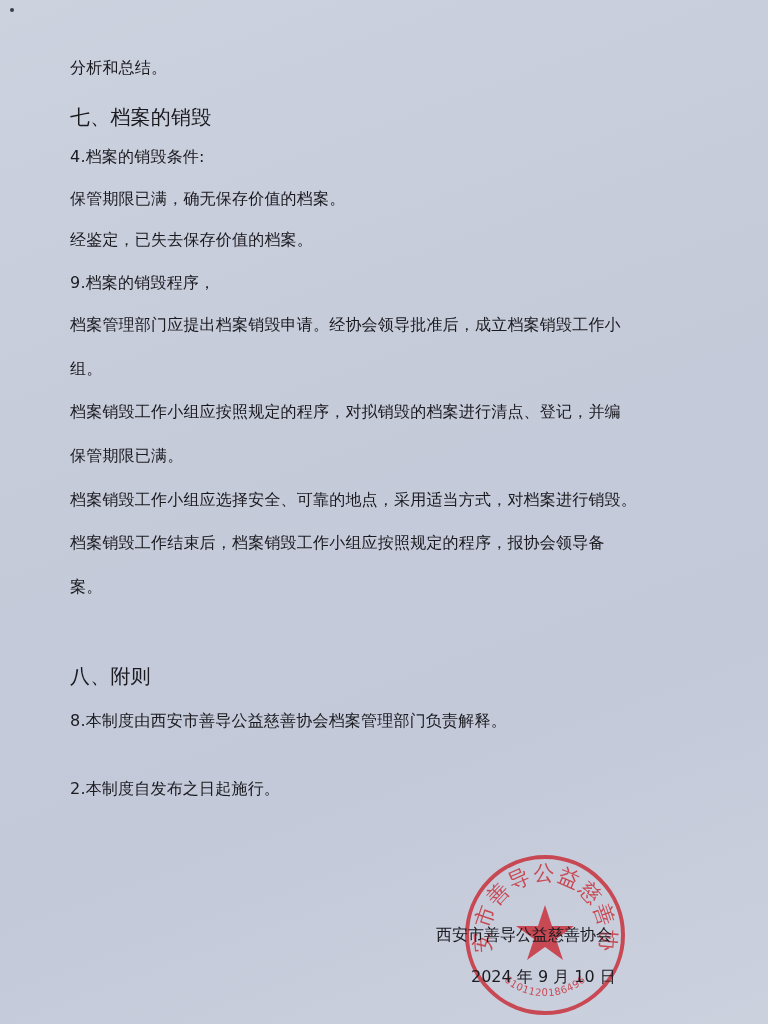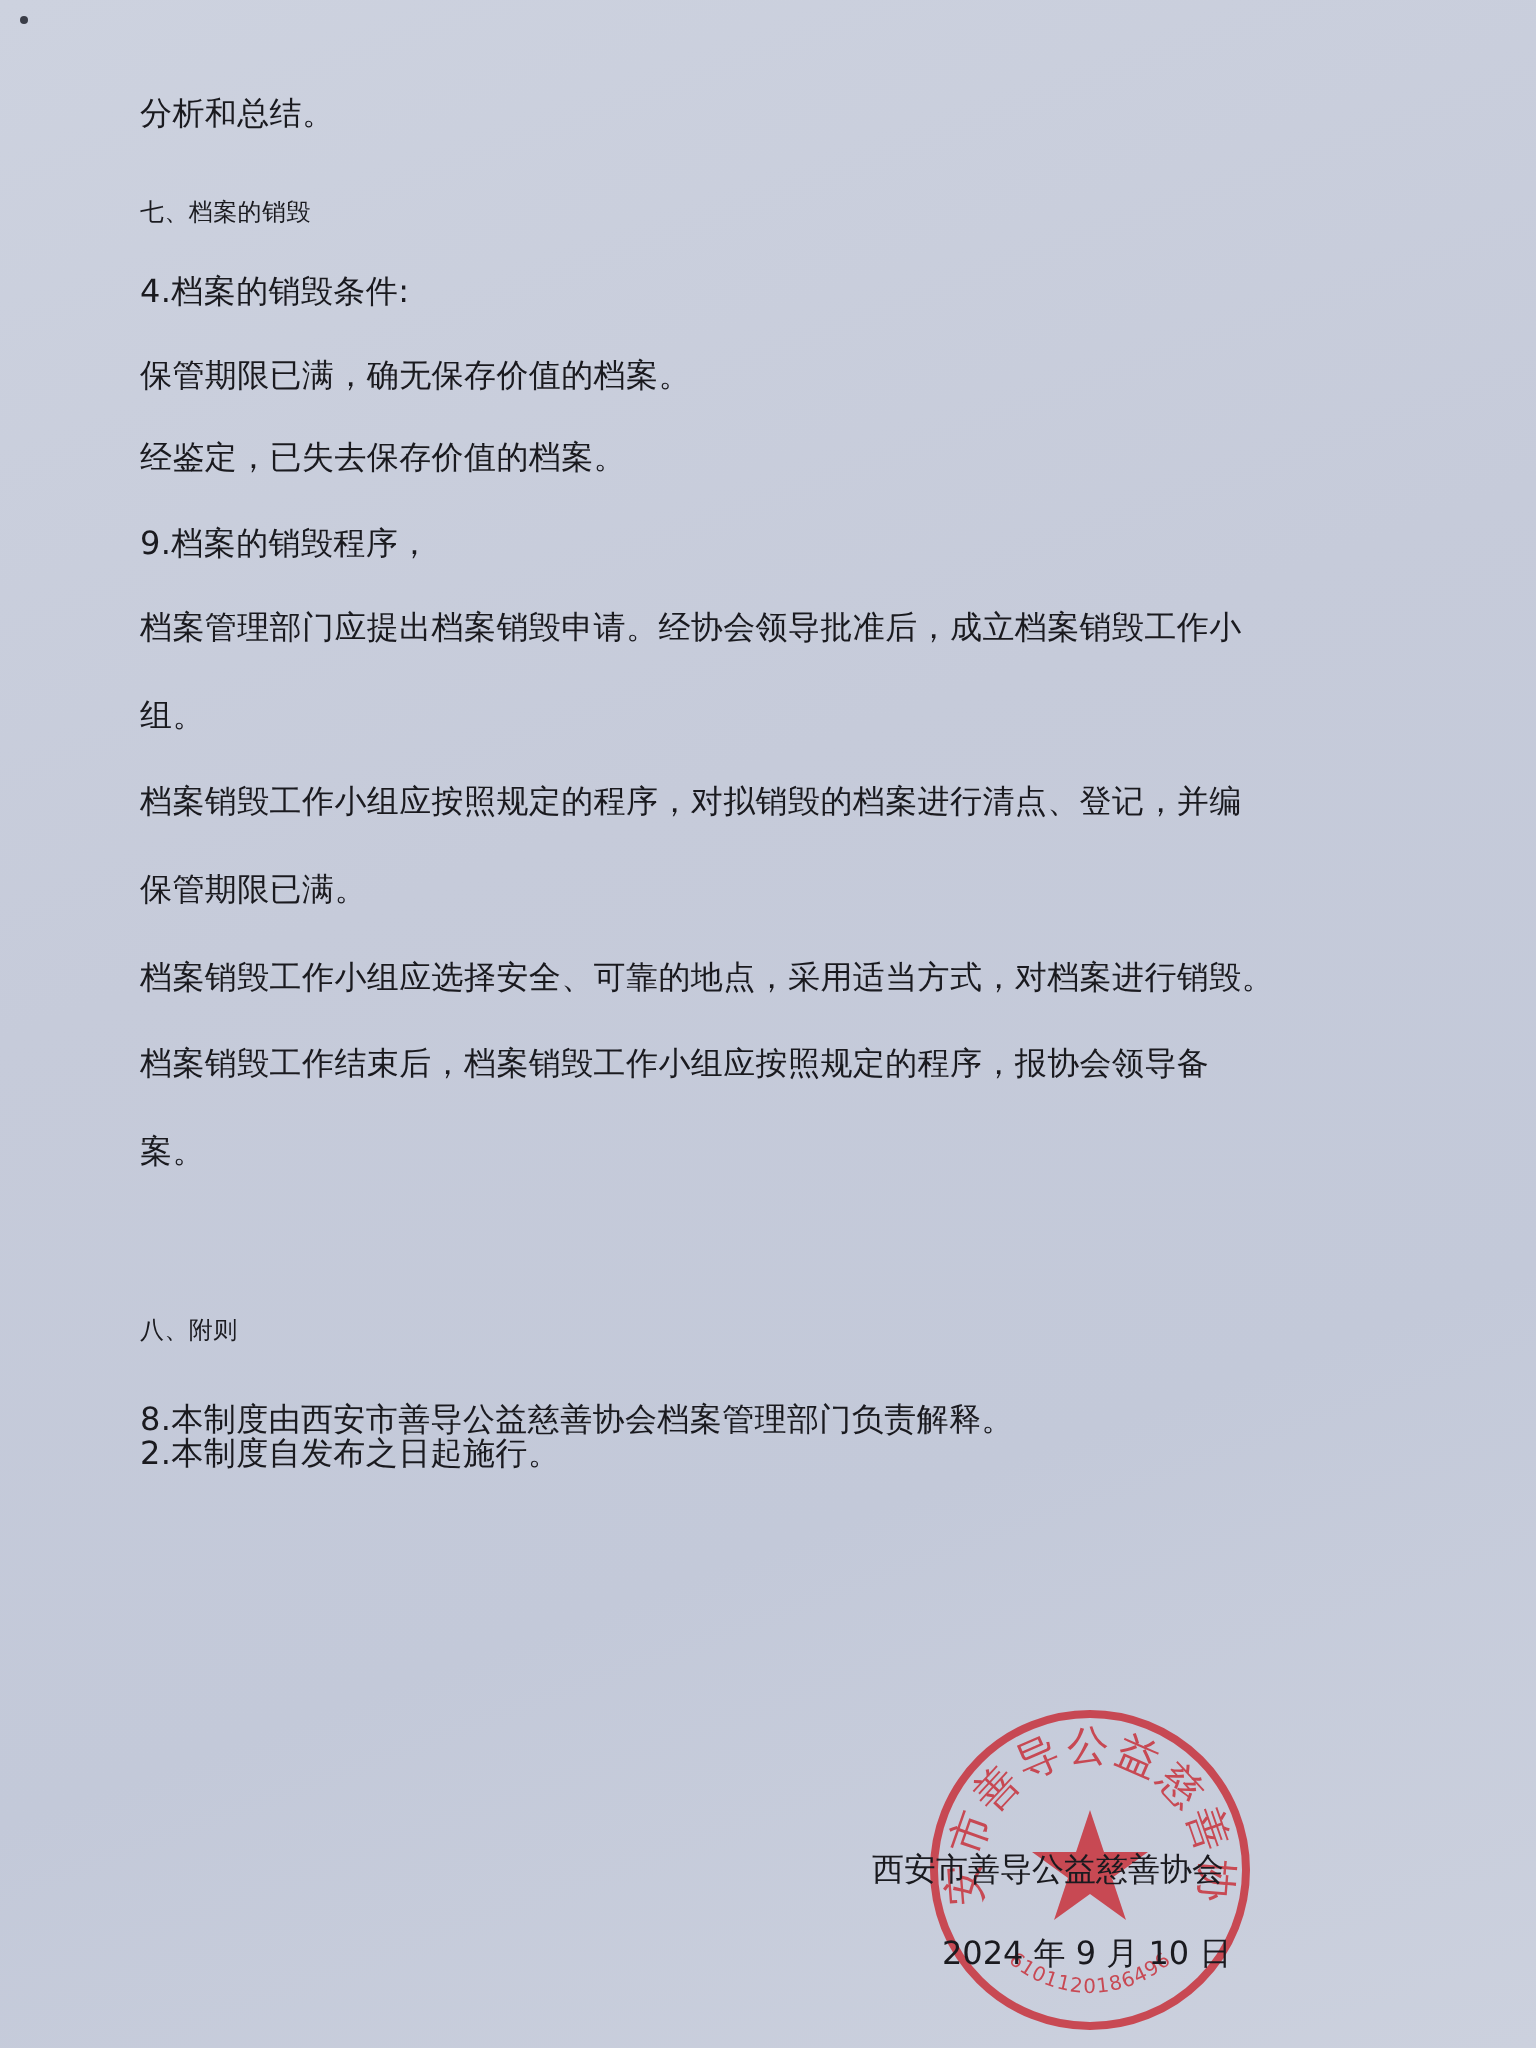--- a/index.html
+++ b/index.html
@@ -24,22 +24,23 @@
       border-radius: 50%;
       background: #3a3d48;
     }
     .line {
       position: absolute;
       left: 70px;
       font-size: 16px;
       line-height: 20px;
       white-space: nowrap;
       letter-spacing: 0.2px;
+      margin-top: 11px;
     }
-    .heading { font-size: 12px; }
+    .heading { font-size: 20px; }
     .signature {
       position: absolute;
       font-size: 16px;
       line-height: 20px;
       white-space: nowrap;
       z-index: 3;
     }
     .seal {
       position: absolute;
       left: 463px;
@@ -64,21 +65,21 @@
   <div class="line" style="top:262px">9.档案的销毁程序，</div>
   <div class="line" style="top:304px">档案管理部门应提出档案销毁申请。经协会领导批准后，成立档案销毁工作小</div>
   <div class="line" style="top:348px">组。</div>
   <div class="line" style="top:391px">档案销毁工作小组应按照规定的程序，对拟销毁的档案进行清点、登记，并编</div>
   <div class="line" style="top:435px">保管期限已满。</div>
   <div class="line" style="top:479px">档案销毁工作小组应选择安全、可靠的地点，采用适当方式，对档案进行销毁。</div>
   <div class="line" style="top:522px">档案销毁工作结束后，档案销毁工作小组应按照规定的程序，报协会领导备</div>
   <div class="line" style="top:566px">案。</div>
   <div class="line heading" style="top:655px">八、附则</div>
   <div class="line" style="top:700px">8.本制度由西安市善导公益慈善协会档案管理部门负责解释。</div>
-  <div class="line" style="top:717px">2.本制度自发布之日起施行。</div>
+  <div class="line" style="top:768px">2.本制度自发布之日起施行。</div>
 </div>
 
 <svg class="seal" viewBox="0 0 164 164" xmlns="http://www.w3.org/2000/svg">
   <defs>
     <path id="arcTop" d="M 30,104 A 56 56 0 1 1 134,104"></path>
     <path id="arcBottom" d="M 32,118 A 62 62 0 0 0 132,118"></path>
   </defs>
   <circle cx="82" cy="82" r="78" fill="none" stroke="#c8323c" stroke-width="4"></circle>
   <text fill="#c8323c" font-size="21" font-family="'DejaVu Sans', sans-serif" letter-spacing="2">
     <textPath href="#arcTop" startOffset="50%" text-anchor="middle">西安市善导公益慈善协会</textPath>

